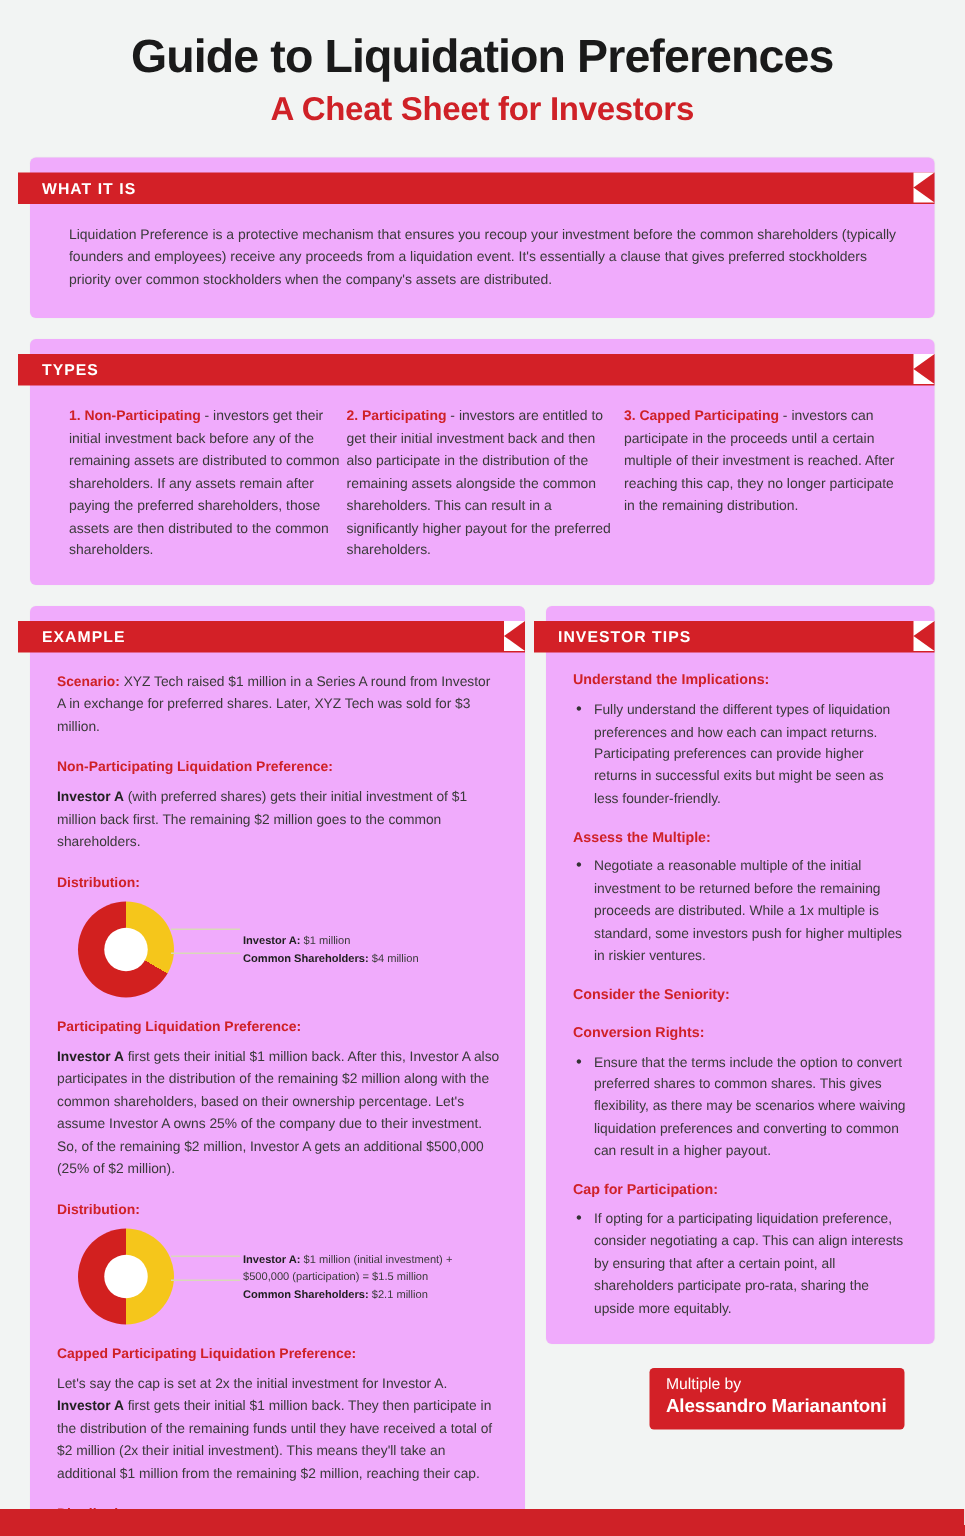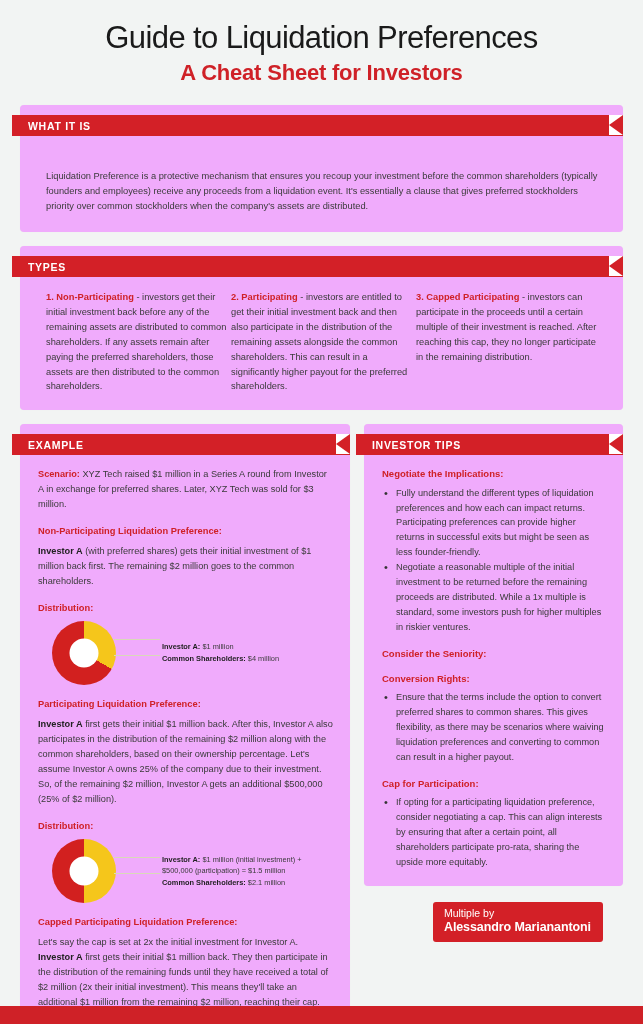--- a/index.html
+++ b/index.html
@@ -13,21 +13,21 @@
     position: relative;
     width: 643px; height: 1024px;
     background: #f2f4f3;
     overflow: hidden;
   }
 
   
   .header { padding: 22px 20px 6px; text-align: center; }
   .title {
     font-size: 31px;
-    font-weight: 400;
+    font-weight: 700;
     letter-spacing: -0.6px;
     color: #1a1a1a;
     line-height: 1.06;
   }
   .subtitle {
     font-size: 22px;
     font-weight: 700;
     color: #cf2127;
     letter-spacing: -0.2px;
     margin-top: 6px;
@@ -65,21 +65,20 @@
     border-bottom: 10.5px solid #fff;
     border-right: 14px solid transparent;
   }
   .ribbon-holder { padding-top: 10px; }
 
   
   .body-text {
     font-size: 9.3px;
     line-height: 1.62;
     color: #3a3a3a;
-    margin-top: 20px;
   }
   .sec-pad { padding: 13px 22px 18px 26px; }
 
   
   .types-cols {
     display: flex;
     padding: 13px 22px 16px 26px;
   }
   .types-col { flex: 1; font-size: 9.3px; line-height: 1.6; color: #3a3a3a; }
   .types-col b { color: #cf2127; font-weight: 700; }
@@ -316,23 +315,24 @@
 
     <div class="col-right">
       <div class="card">
         <div class="ribbon-holder">
           <div class="ribbon">
             <span>INVESTOR TIPS</span>
             <span class="ribbon-notch"></span>
           </div>
         </div>
         <div class="tips-pad">
-          <div class="tip-head first">Negotiate the Implications:</div>
+          <div class="tip-head first">Understand the Implications:</div>
           <div class="tip-item">Fully understand the different types of liquidation preferences and how each can impact returns. Participating preferences can provide higher returns in successful exits but might be seen as less founder-friendly.</div>
 
+          <div class="tip-head">Assess the Multiple:</div>
           <div class="tip-item">Negotiate a reasonable multiple of the initial investment to be returned before the remaining proceeds are distributed. While a 1x multiple is standard, some investors push for higher multiples in riskier ventures.</div>
 
           <div class="tip-head">Consider the Seniority:</div>
 
           <div class="tip-head">Conversion Rights:</div>
           <div class="tip-item">Ensure that the terms include the option to convert preferred shares to common shares. This gives flexibility, as there may be scenarios where waiving liquidation preferences and converting to common can result in a higher payout.</div>
 
           <div class="tip-head">Cap for Participation:</div>
           <div class="tip-item">If opting for a participating liquidation preference, consider negotiating a cap. This can align interests by ensuring that after a certain point, all shareholders participate pro-rata, sharing the upside more equitably.</div>
         </div>

